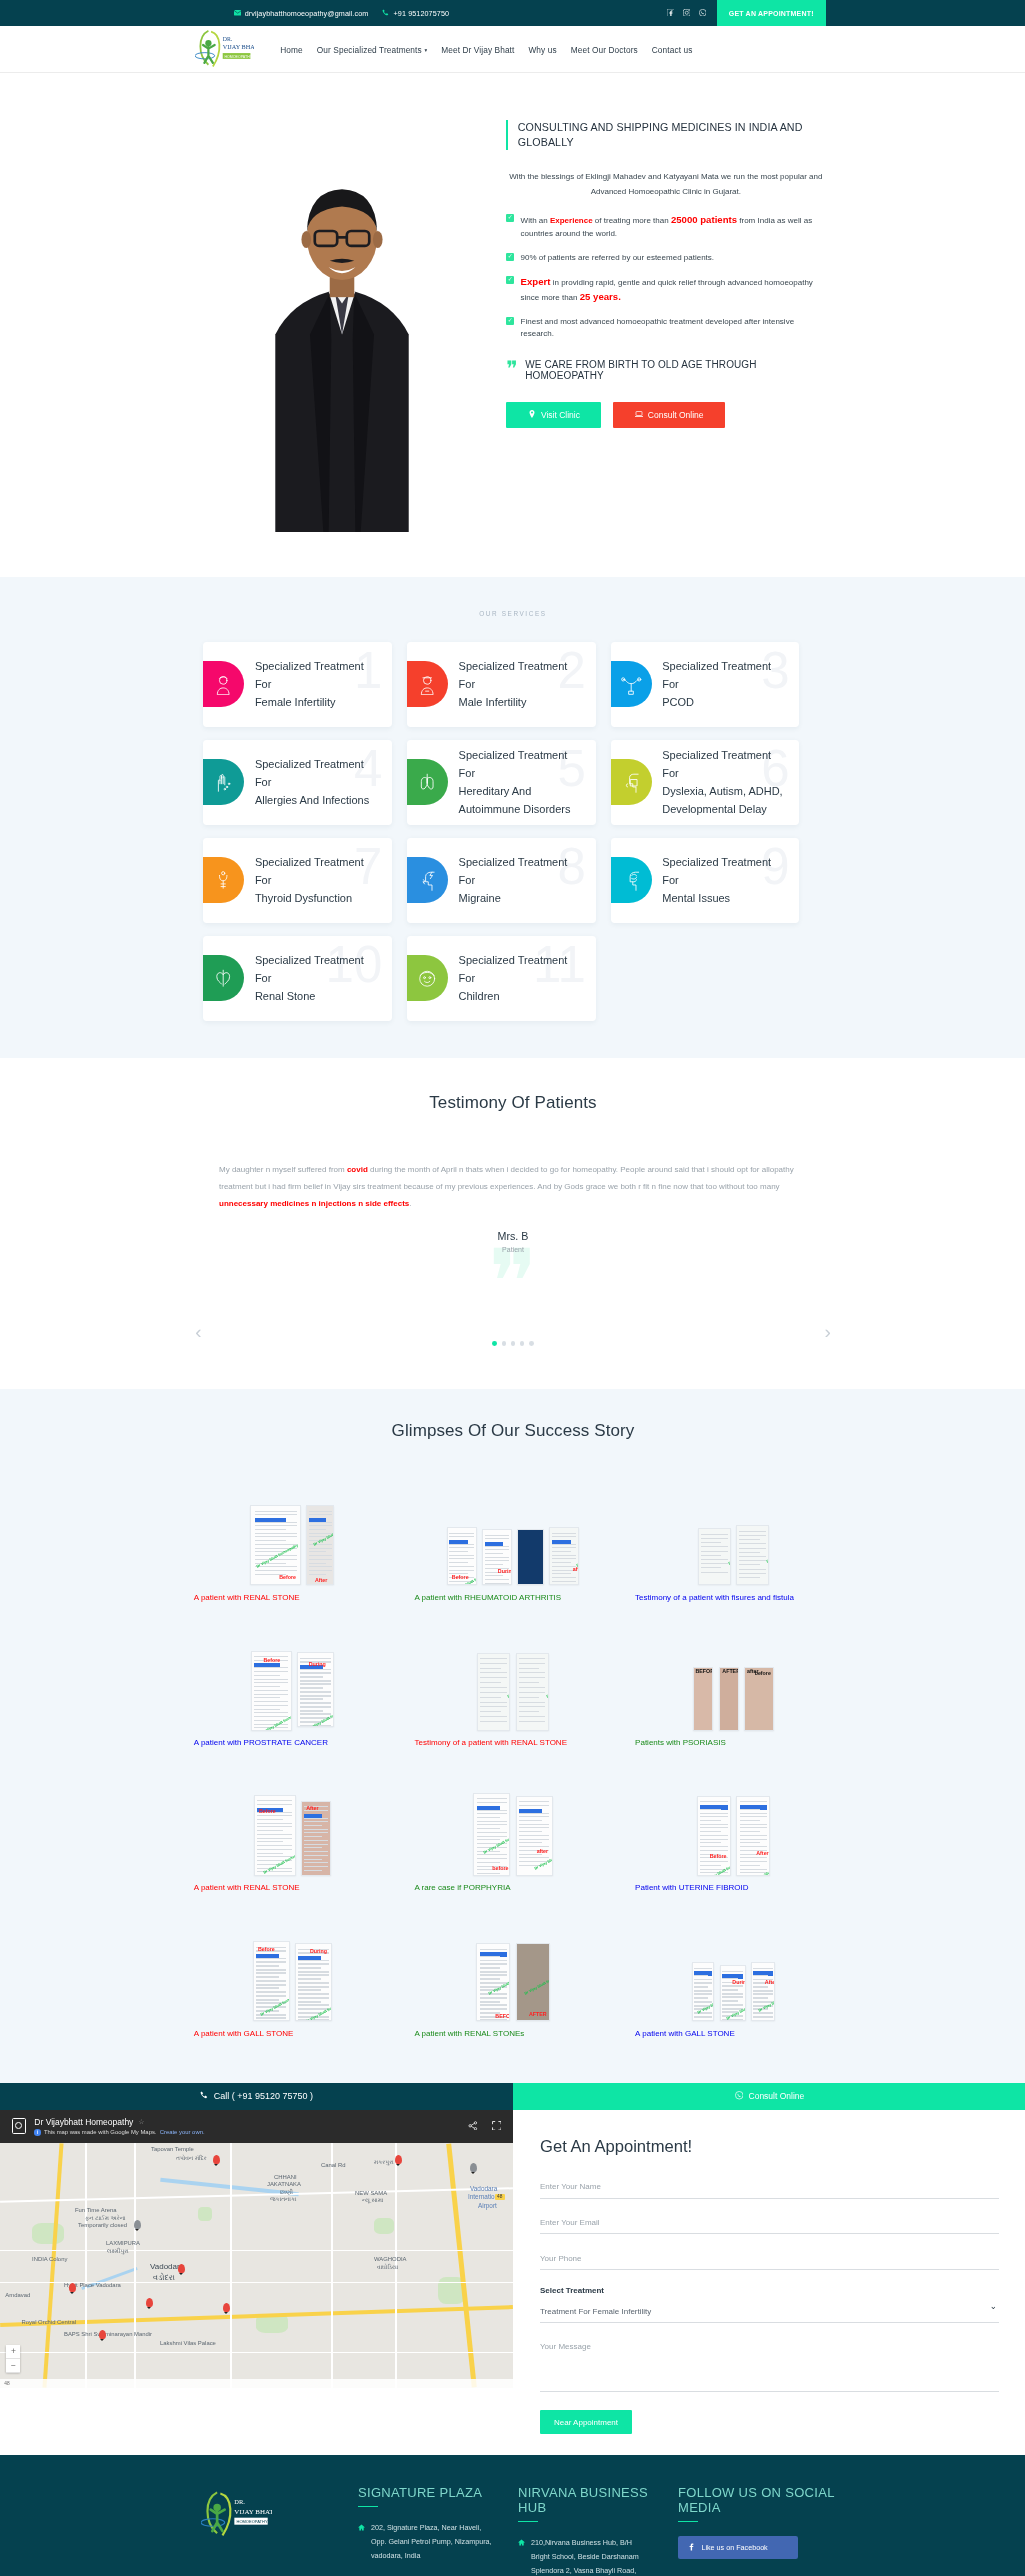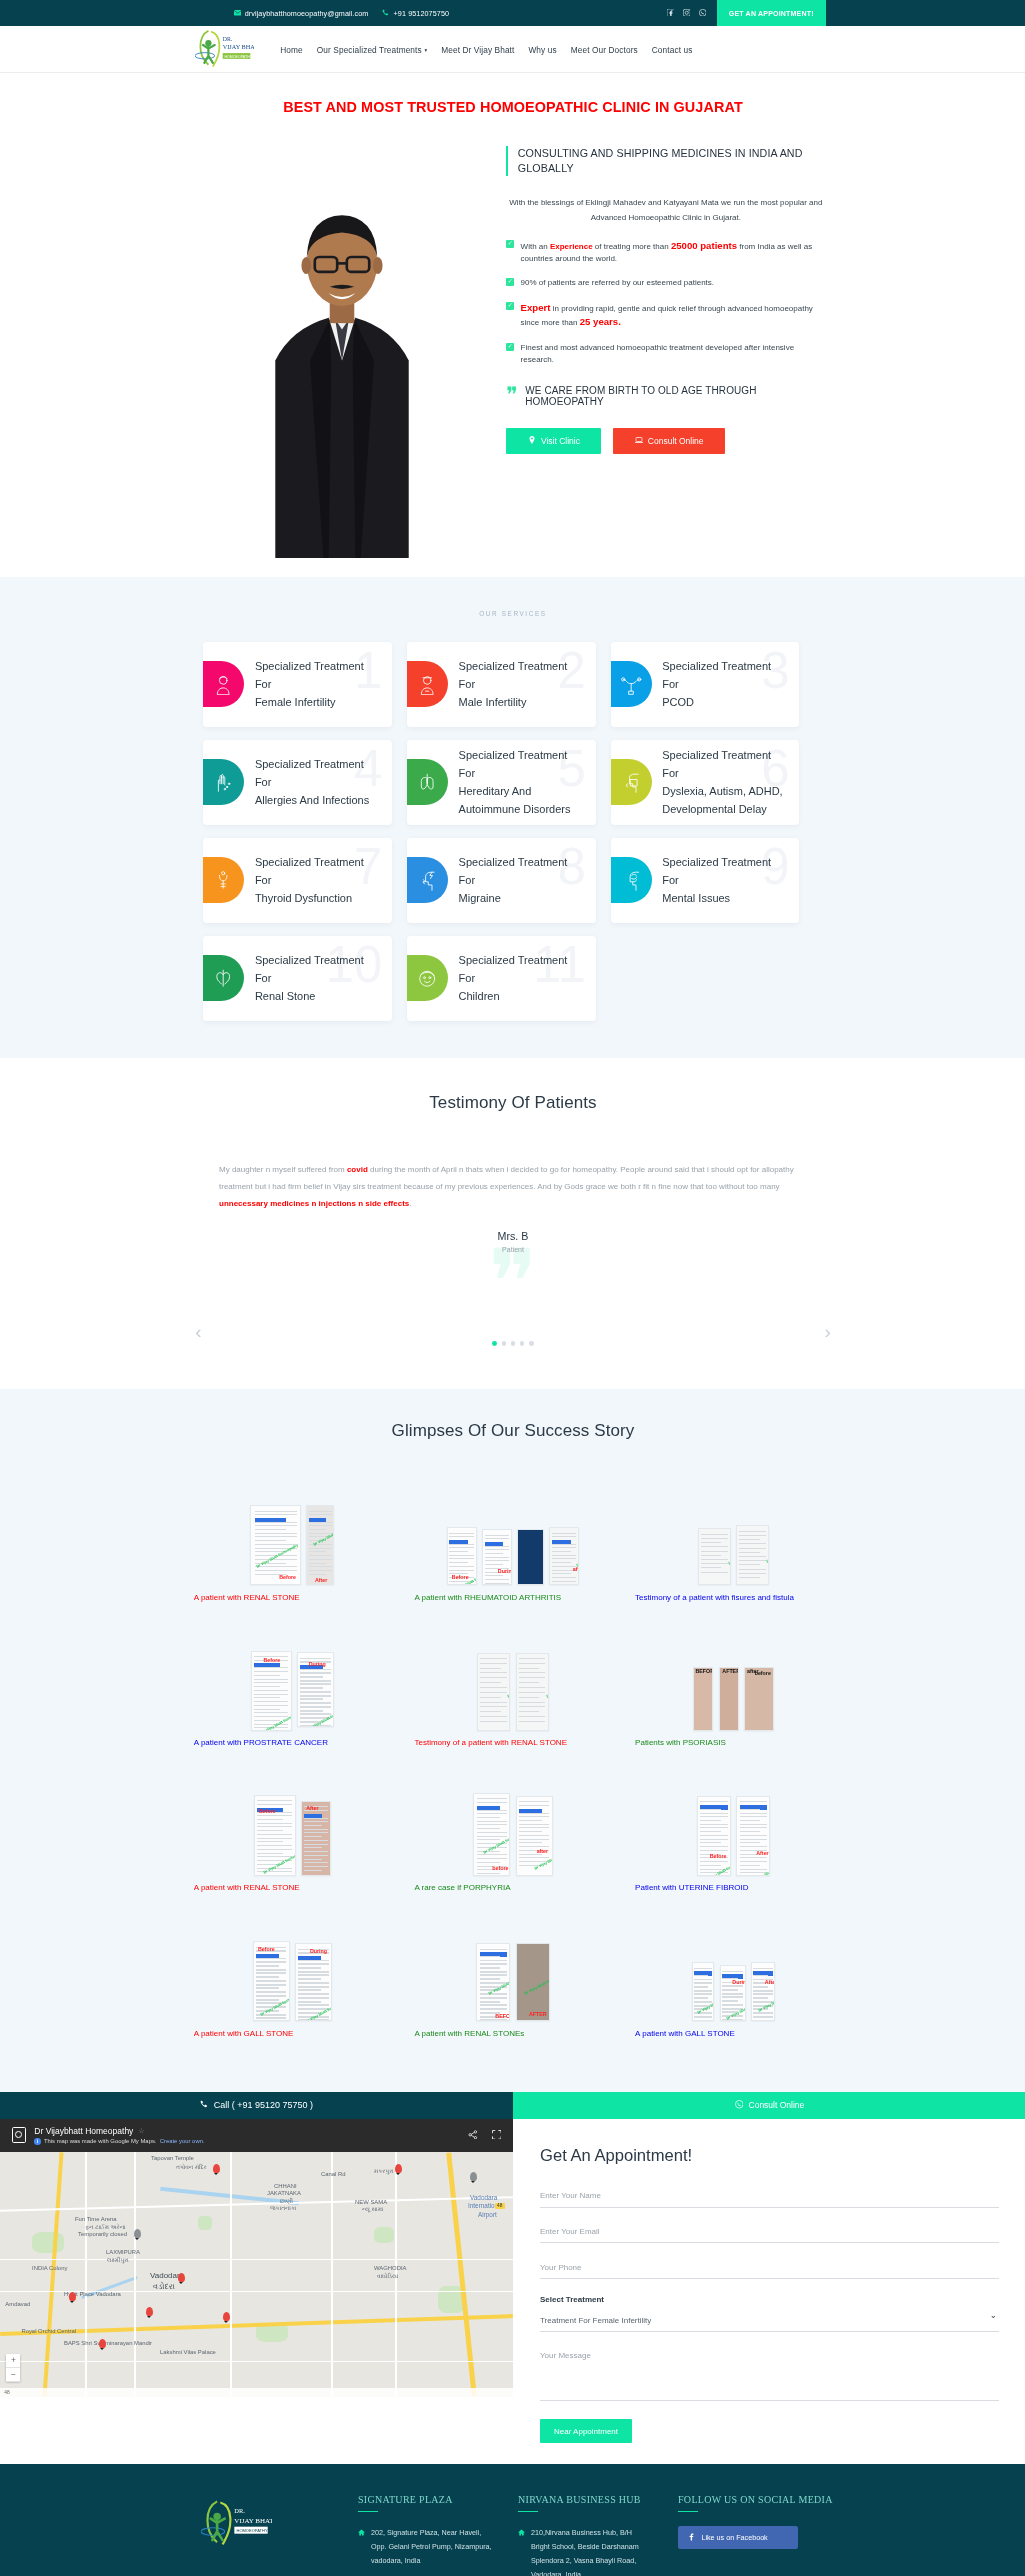--- a/index.html
+++ b/index.html
@@ -129,21 +129,21 @@
   }
   .testi-name { text-align:center; font-size:10.7px; color:#2b3a46; margin-top:18px; position:relative; z-index:2;}
   .testi-role { text-align:center; font-size:7px; color:#9aa3ab; margin-top:4.3px; position:relative; z-index:2;}
   .arrow { position:absolute; top:160px; font-size:19px; color:#c8cfd6; cursor:pointer; user-select:none; }
   .arrow.l { left:-5.3px; } .arrow.r { right:-5.3px; }
   .dots { display:flex; gap:4.3px; justify-content:center; margin-top:88px; }
   .dot { width:4.8px; height:4.8px; border-radius:50%; background:#d8dee4; }
   .dot.active { background:#0ee5a5; }
 
   
-  .gallery { background:#f2f7fb; padding:32px 0 37px; }
+  .gallery { background:#f2f7fb; padding:32px 0 28px; }
   .g-grid { width:662px; margin:32px auto 0; display:flex; flex-wrap:wrap; }
   .g-item { width:33.333%; padding:0 11.8px; margin-bottom:15px; display:flex; flex-direction:column; }
   .g-imgs { display:flex; gap:5.3px; align-items:flex-end; justify-content:center; min-height:112px; }
   .doc {
     background:#fdfdfd; border:0.5px solid #e3e8ed; position:relative; overflow:hidden;
     box-shadow:0 0.5px 1.6px rgba(0,0,0,.07);
   }
   .doc .line { position:absolute; left:7%; right:7%; height:1.1px; background:#d7dce1; }
   .doc .blue { background:#2d6fe0; height:4.8px; }
   .doc .grn { position:absolute; color:#19c24a; font-size:3.7px; transform:rotate(-28deg); white-space:nowrap; font-weight:700;}
@@ -201,21 +201,21 @@
   .fld select { appearance:none; color:#5a6570; }
   .book-btn { background:#0ee5a5; color:#fff; border:none; font-size:8px; font-weight:500; padding:7.5px 14px; cursor:pointer; border-radius:1.1px; font-family:"Liberation Sans",sans-serif;}
 
   
   .footer { background:#05414f; padding:30px 0 16px; }
   .f-inner { width:662px; margin:0 auto; display:flex; gap:0; }
   .f-col1 { width:176px; padding-left:19px; }
   .f-logo svg { width:71px; height:60px; }
   .f-col { width:160px; }
   .f-col.social { width:166px; }
-  .f-head { color:#7fd7cb; font-size:10px; letter-spacing:0.3px; margin-bottom:5.3px;font-family:Liberation Serif, serif;}
+  .f-head { color:#7fd7cb; font-size:13px; letter-spacing:0.3px; margin-bottom:5.3px;}
   .f-rule { width:20px; height:1.6px; background:#0ee5a5; margin-bottom:14px; }
   .f-line { display:flex; gap:5.9px; color:#cfe0e4; font-size:7.2px; line-height:1.95; margin-bottom:10.7px; max-width:134px;}
   .f-line svg { width:7px; height:7px; fill:#0ee5a5; flex:none; margin-top:2.7px;}
   .soc-btn { display:flex; align-items:center; gap:6.4px; border-radius:2.1px; padding:5.9px 8.5px; color:#fff; font-size:7.2px; margin-bottom:10.7px; width:120px;}
   .fb { background:#4267b2; }
   .soc-btn svg { width:8.5px; height:8.5px; fill:#fff; }
 </style>
 </head>
 <body>
 
@@ -292,21 +292,20 @@
           <span>Meet Our Doctors</span>
         </a>
       <a href="#">
           <span>Contact us</span>
         </a>
     </div>
   </div>
 </div>
 
 <div class="hero">
-  <div class="hero-title">BEST AND MOST TRUSTED HOMOEOPATHIC CLINIC IN GUJARAT</div>
   <div class="hero-body">
     <div class="hero-photo">
       <div class="photo-frame">
         <svg viewBox="0 0 520 800" width="278" height="427">
           <rect width="520" height="800" fill="#ffffff"></rect>
 
           <path d="M150 800 L150 430 Q180 370 250 350 L300 350 Q370 370 400 430 L400 800 Z" fill="#1b1b1f"></path>
 
           <path d="M250 350 L275 430 L300 350 L290 345 L260 345 Z" fill="#f2f2f2"></path>
           <path d="M262 352 L275 430 L288 352 L275 372 Z" fill="#3a3a45"></path>

